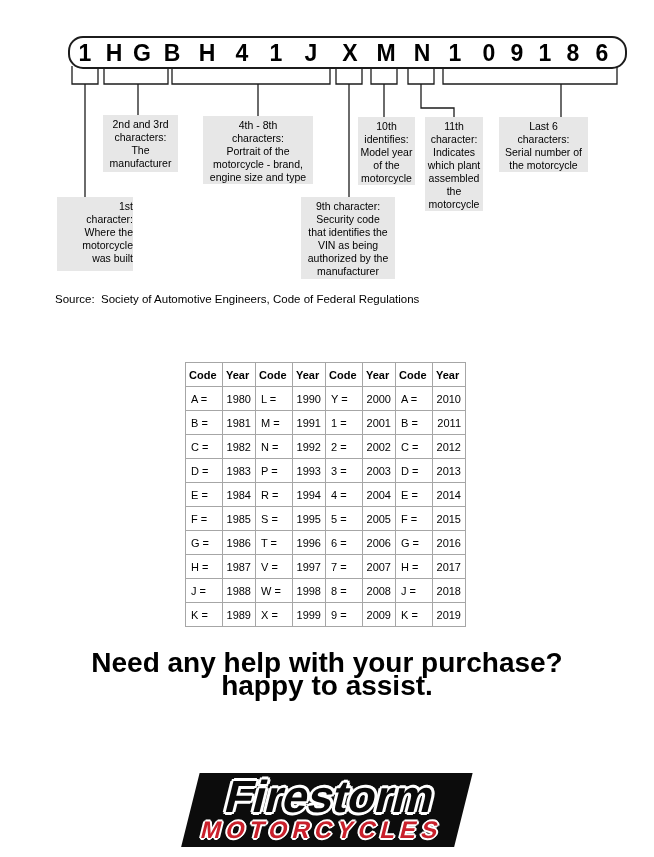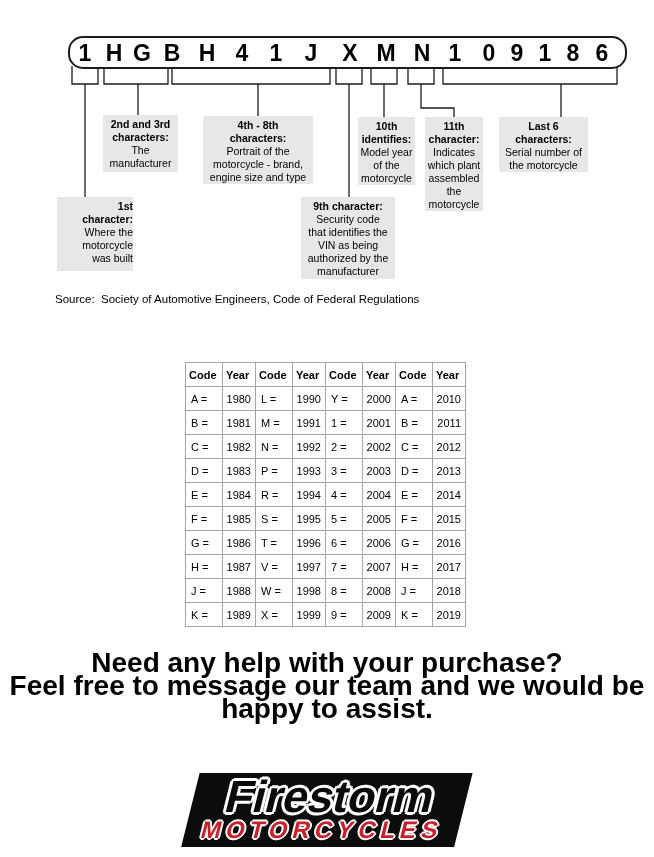--- a/index.html
+++ b/index.html
@@ -16,21 +16,21 @@
     position:absolute;top:1px;transform:translateX(-50%);
     font-size:23px;font-weight:bold;line-height:29px;letter-spacing:0;
   }
   
   .connectors{position:absolute;left:0;top:0;}
   
   .seg-box{
     position:absolute;background:#e7e7e7;text-align:center;
     font-size:10.5px;line-height:13px;padding-top:3px;box-sizing:border-box;
   }
-  .seg-title{font-weight:bold;white-space:pre-line;}
+  .seg-title{font-weight:normal;white-space:pre-line;}
   .seg-desc{white-space:pre-line;}
   
   .source-note{position:absolute;left:55px;top:293px;font-size:11.5px;white-space:pre;}
   
   .year-table{
     position:absolute;left:185px;top:362px;border-collapse:collapse;
     table-layout:fixed;font-size:11px;
   }
   .year-table th,.year-table td{
     border:1px solid #a6a6a6;height:23px;padding:0;overflow:hidden;
@@ -280,21 +280,20 @@
           <td class="code-cell">9 =</td>
           <td class="year-cell">2009</td>
           <td class="code-cell">K =</td>
           <td class="year-cell">2019</td>
         </tr>
       </tbody>
     </table>
 
   <div class="help-block" id="help-block">
       <div>Need any help with your purchase?</div>
-      <div>Feel free to message our team and we would be</div>
       <div>happy to assist.</div>
     </div>
 
   <div class="logo-wrap">
     <div class="logo-sticker">
       <div class="logo-line1">Firestorm</div>
       <div class="logo-line2">MOTORCYCLES</div>
     </div>
   </div>
 

